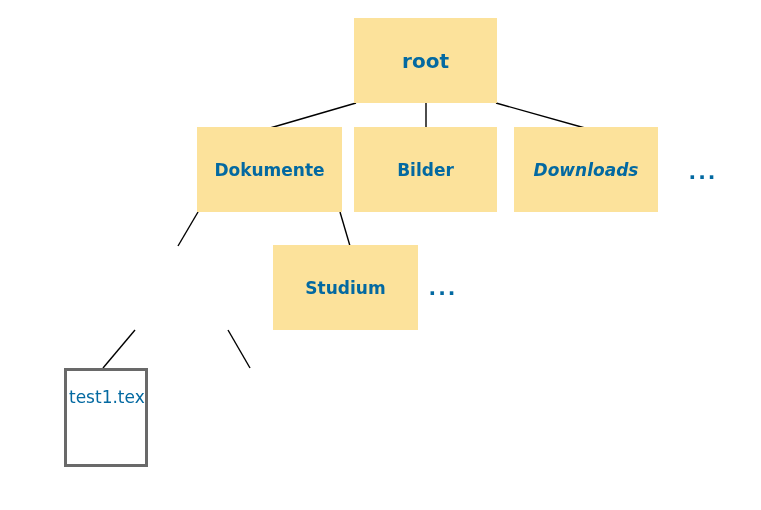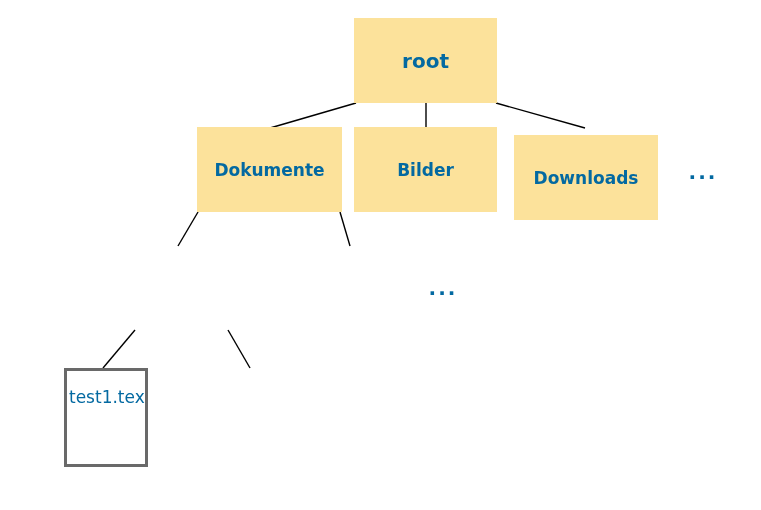--- a/index.html
+++ b/index.html
@@ -53,21 +53,21 @@
   }
   .ellipsis {
     font-weight: 700;
     font-size: 20px;
     letter-spacing: 2px;
   }
   
   #node-root      { left: 354px; top: 18px;  width: 143px; height: 85px; }
   #node-dokumente { left: 197px; top: 127px; width: 145px; height: 85px; }
   #node-bilder    { left: 354px; top: 127px; width: 143px; height: 85px; }
-  #node-downloads { left: 514px; top: 135px; width: 144px; height: 85px; }
+  #node-downloads { left: 514px; top: 127px; width: 144px; height: 85px; font-style: italic; }
   #node-dots2     { left: 681px; top: 157px; width: 44px;  height: 30px; }
   #node-latextut  { left: 107px; top: 245px; width: 143px; height: 85px; }
   #node-studium   { left: 273px; top: 245px; width: 145px; height: 85px; }
   #node-dots3     { left: 421px; top: 273px; width: 44px;  height: 30px; }
   #node-test1     { left: 64px;  top: 368px; width: 84px;  height: 99px; }
   #node-test2     { left: 208px; top: 368px; width: 85px;  height: 99px; }
 </style>
 </head>
 <body>
 
@@ -87,19 +87,20 @@
 
   <div id="node-dokumente" class="node folder">Dokumente</div>
 
   <div id="node-bilder" class="node folder">Bilder</div>
 
   <div id="node-downloads" class="node folder">Downloads</div>
 
   <div id="node-dots2" class="node ellipsis">...</div>
 
 
+  <div id="node-studium" class="node folder">Studium</div>
 
   <div id="node-dots3" class="node ellipsis">...</div>
 
   <div id="node-test1" class="node file">test1.tex</div>
 
 
 </div>
 
 </body></html>

